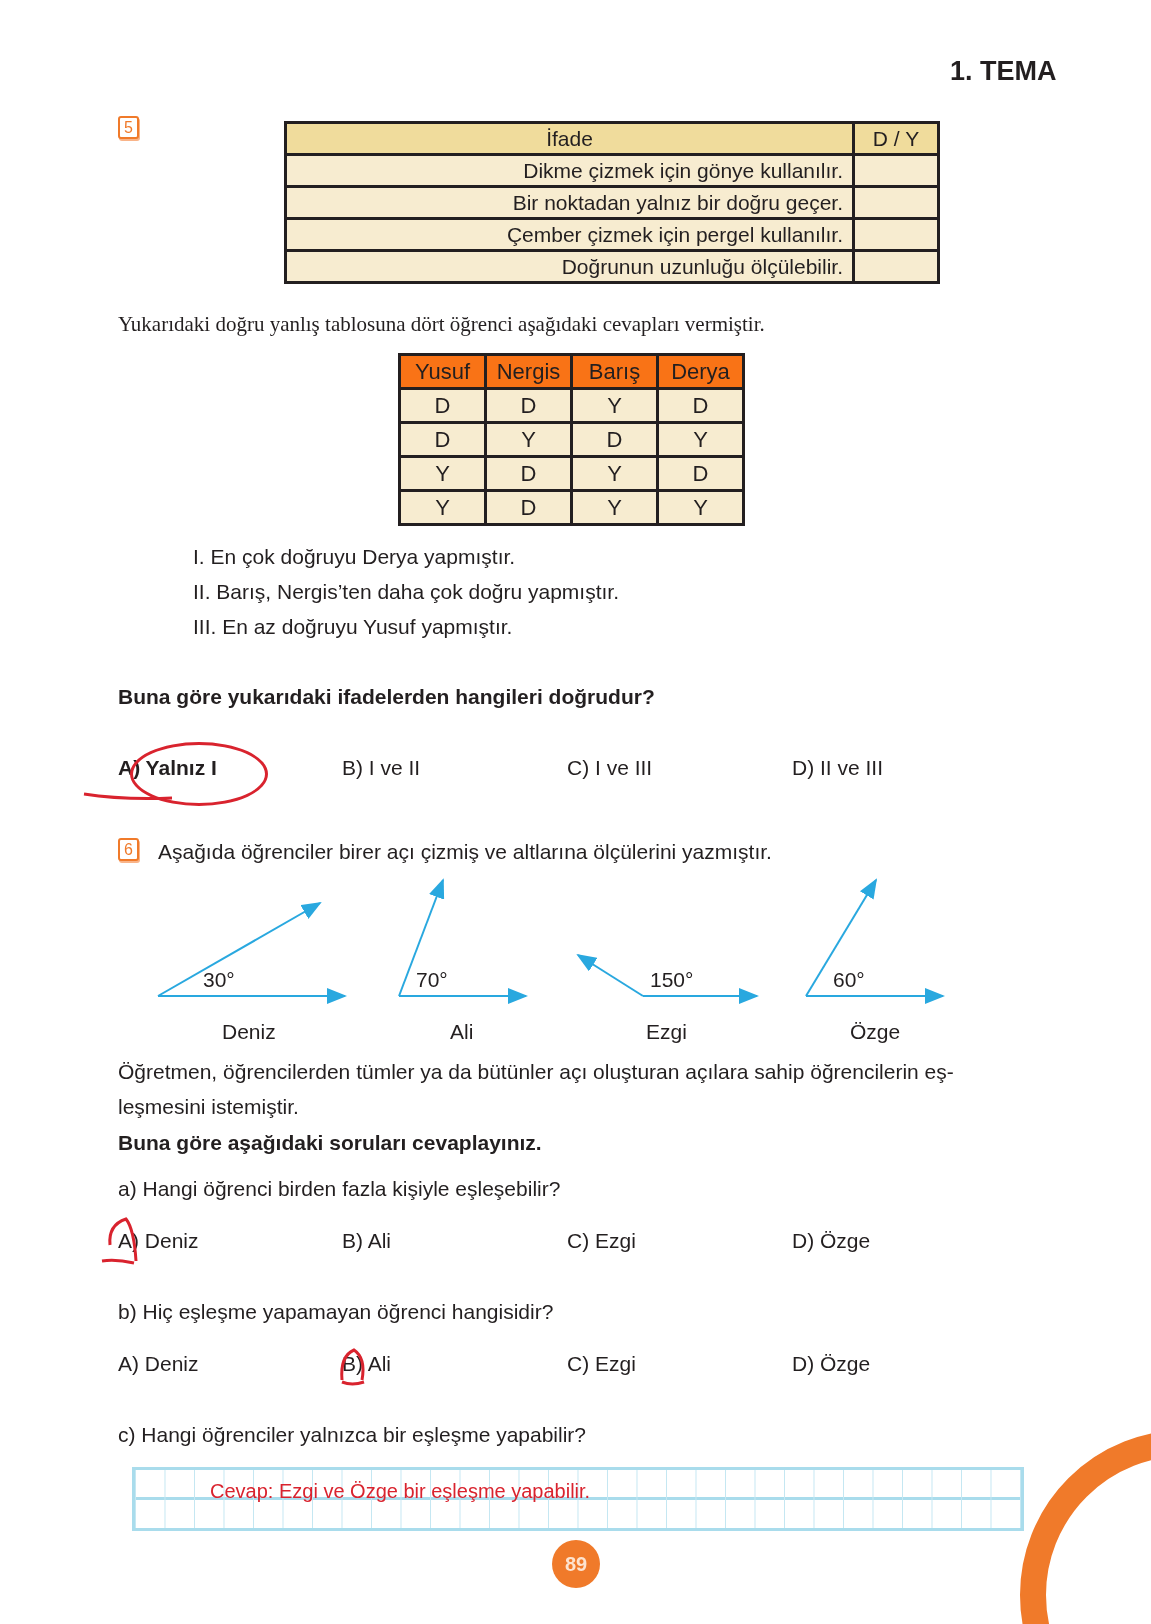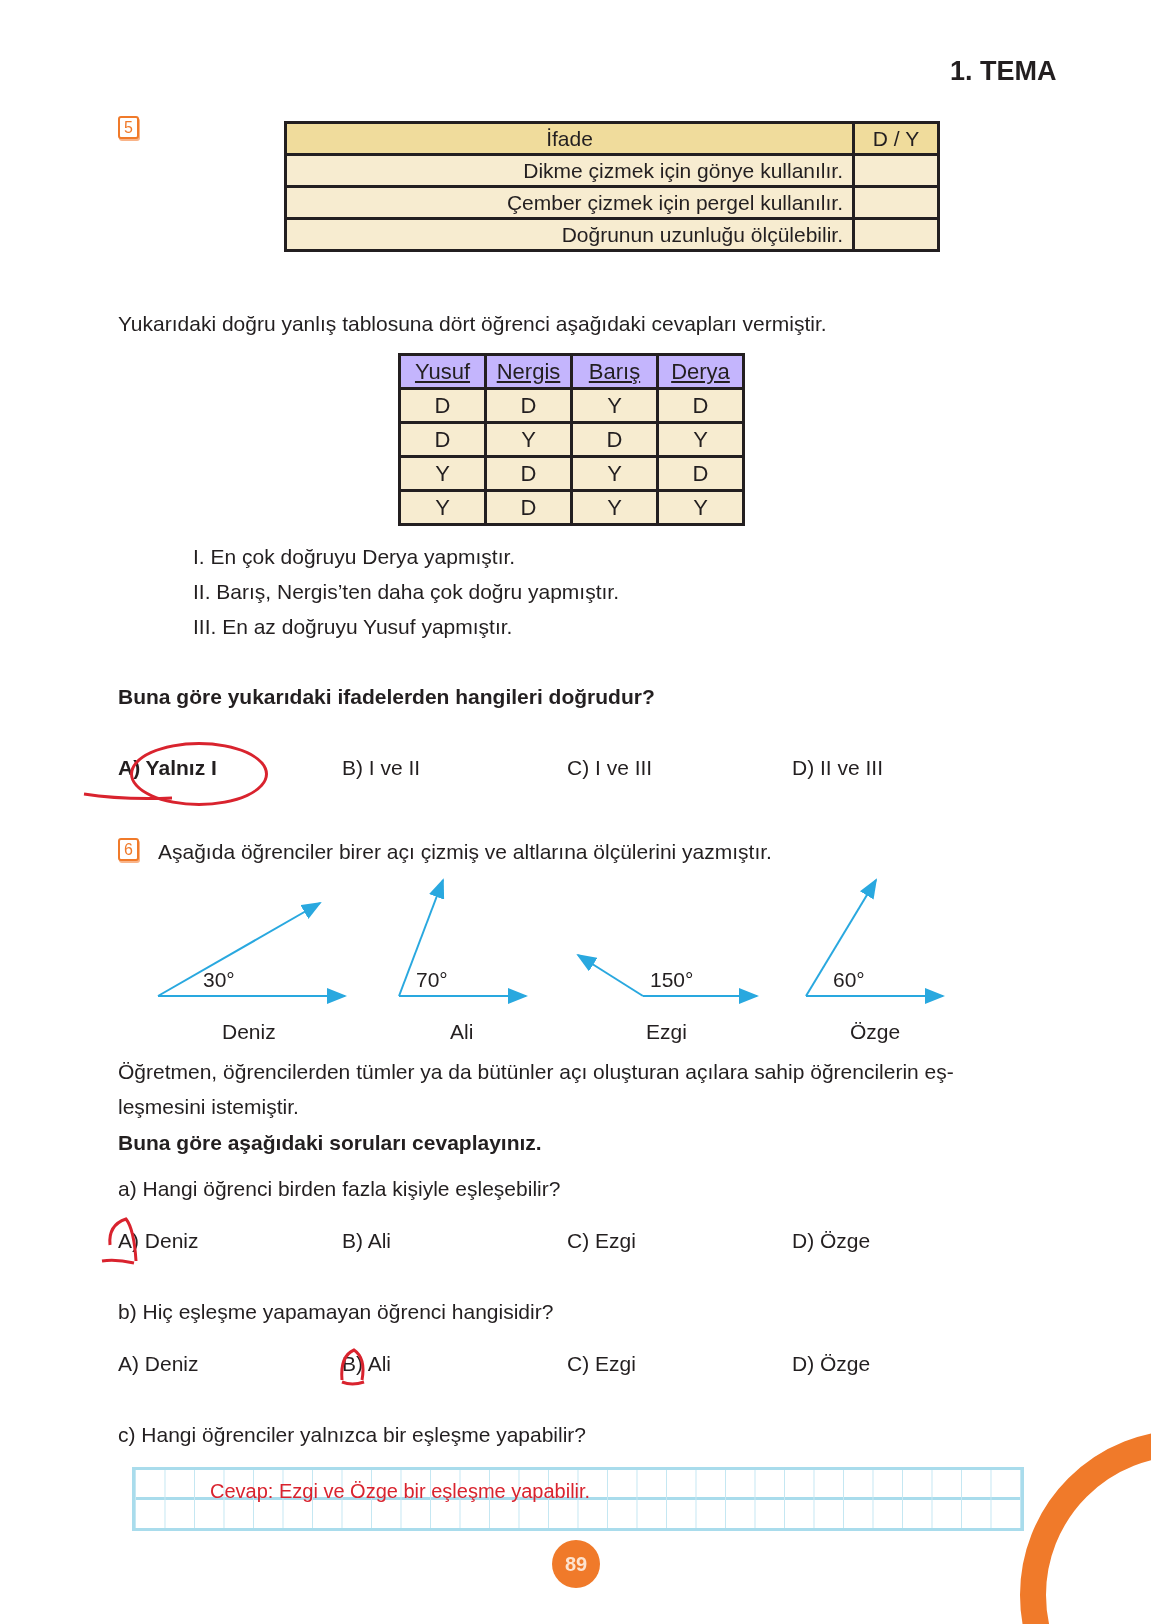--- a/index.html
+++ b/index.html
@@ -18,21 +18,21 @@
     position: absolute; left: 284px; top: 121px; width: 656px;
     border-collapse: collapse; font-size: 21px;
   }
   table.ifade td { border: 3px solid #231f20; padding: 0 9px; height: 29px; background: #f7ecd0; text-align: right; }
   table.ifade tr.head td { background: #f0dc9c; text-align: center; }
   table.ifade td.dy { width: 64px; text-align: center; }
   table.ans {
     position: absolute; left: 398px; top: 353px; border-collapse: collapse; font-size: 22px;
   }
   table.ans td { border: 3px solid #231f20; height: 29px; width: 81px; text-align: center; background: #f7ecd0; }
-  table.ans tr.head td { background: #c4b5fd; text-decoration: underline; }
+  table.ans tr.head td { background: #f97316; }
   .text { font-size: 21px; color: #231f20; white-space: nowrap; }
   .bold { font-weight: bold; }
   .red-circle { border: 3px solid #d9232e; border-radius: 50%; }
   .answer-box {
     left: 132px; top: 1467px; width: 886px; height: 58px;
     border: 3px solid #a9dcec;
     background-image:
       linear-gradient(to right, #c4e7f2 1px, transparent 1px),
       linear-gradient(to bottom, transparent 27px, #a9dcec 27px, #a9dcec 30px, transparent 30px);
     background-size: 29.5px 100%, 100% 100%;
@@ -59,31 +59,35 @@
   <tbody>
       <tr class="head">
     <td>İfade</td>
     <td class="dy">D / Y</td>
   </tr>
   <tr>
         <td>Dikme çizmek için gönye kullanılır.</td>
         <td class="dy"></td>
       </tr>
   <tr>
+        <td>Bir noktadan yalnız bir doğru geçer.</td>
+        <td class="dy"></td>
+      </tr>
+  <tr>
         <td>Çember çizmek için pergel kullanılır.</td>
         <td class="dy"></td>
       </tr>
   <tr>
         <td>Doğrunun uzunluğu ölçülebilir.</td>
         <td class="dy"></td>
       </tr>
 </tbody>
   </table>
 
-<div class="abs text" style="left:118px;top:312px;">Yukarıdaki doğru yanlış tablosuna dört öğrenci aşağıdaki cevapları vermiştir.</div>
+<div class="abs text" style="left:118px;top:312px;font-family:Liberation Serif, serif;">Yukarıdaki doğru yanlış tablosuna dört öğrenci aşağıdaki cevapları vermiştir.</div>
 
 <table class="ans">
   <tbody>
       <tr class="head">
     <td>Yusuf</td>
     <td>Nergis</td>
     <td>Barış</td>
     <td>Derya</td>
   </tr>
   <tr>

